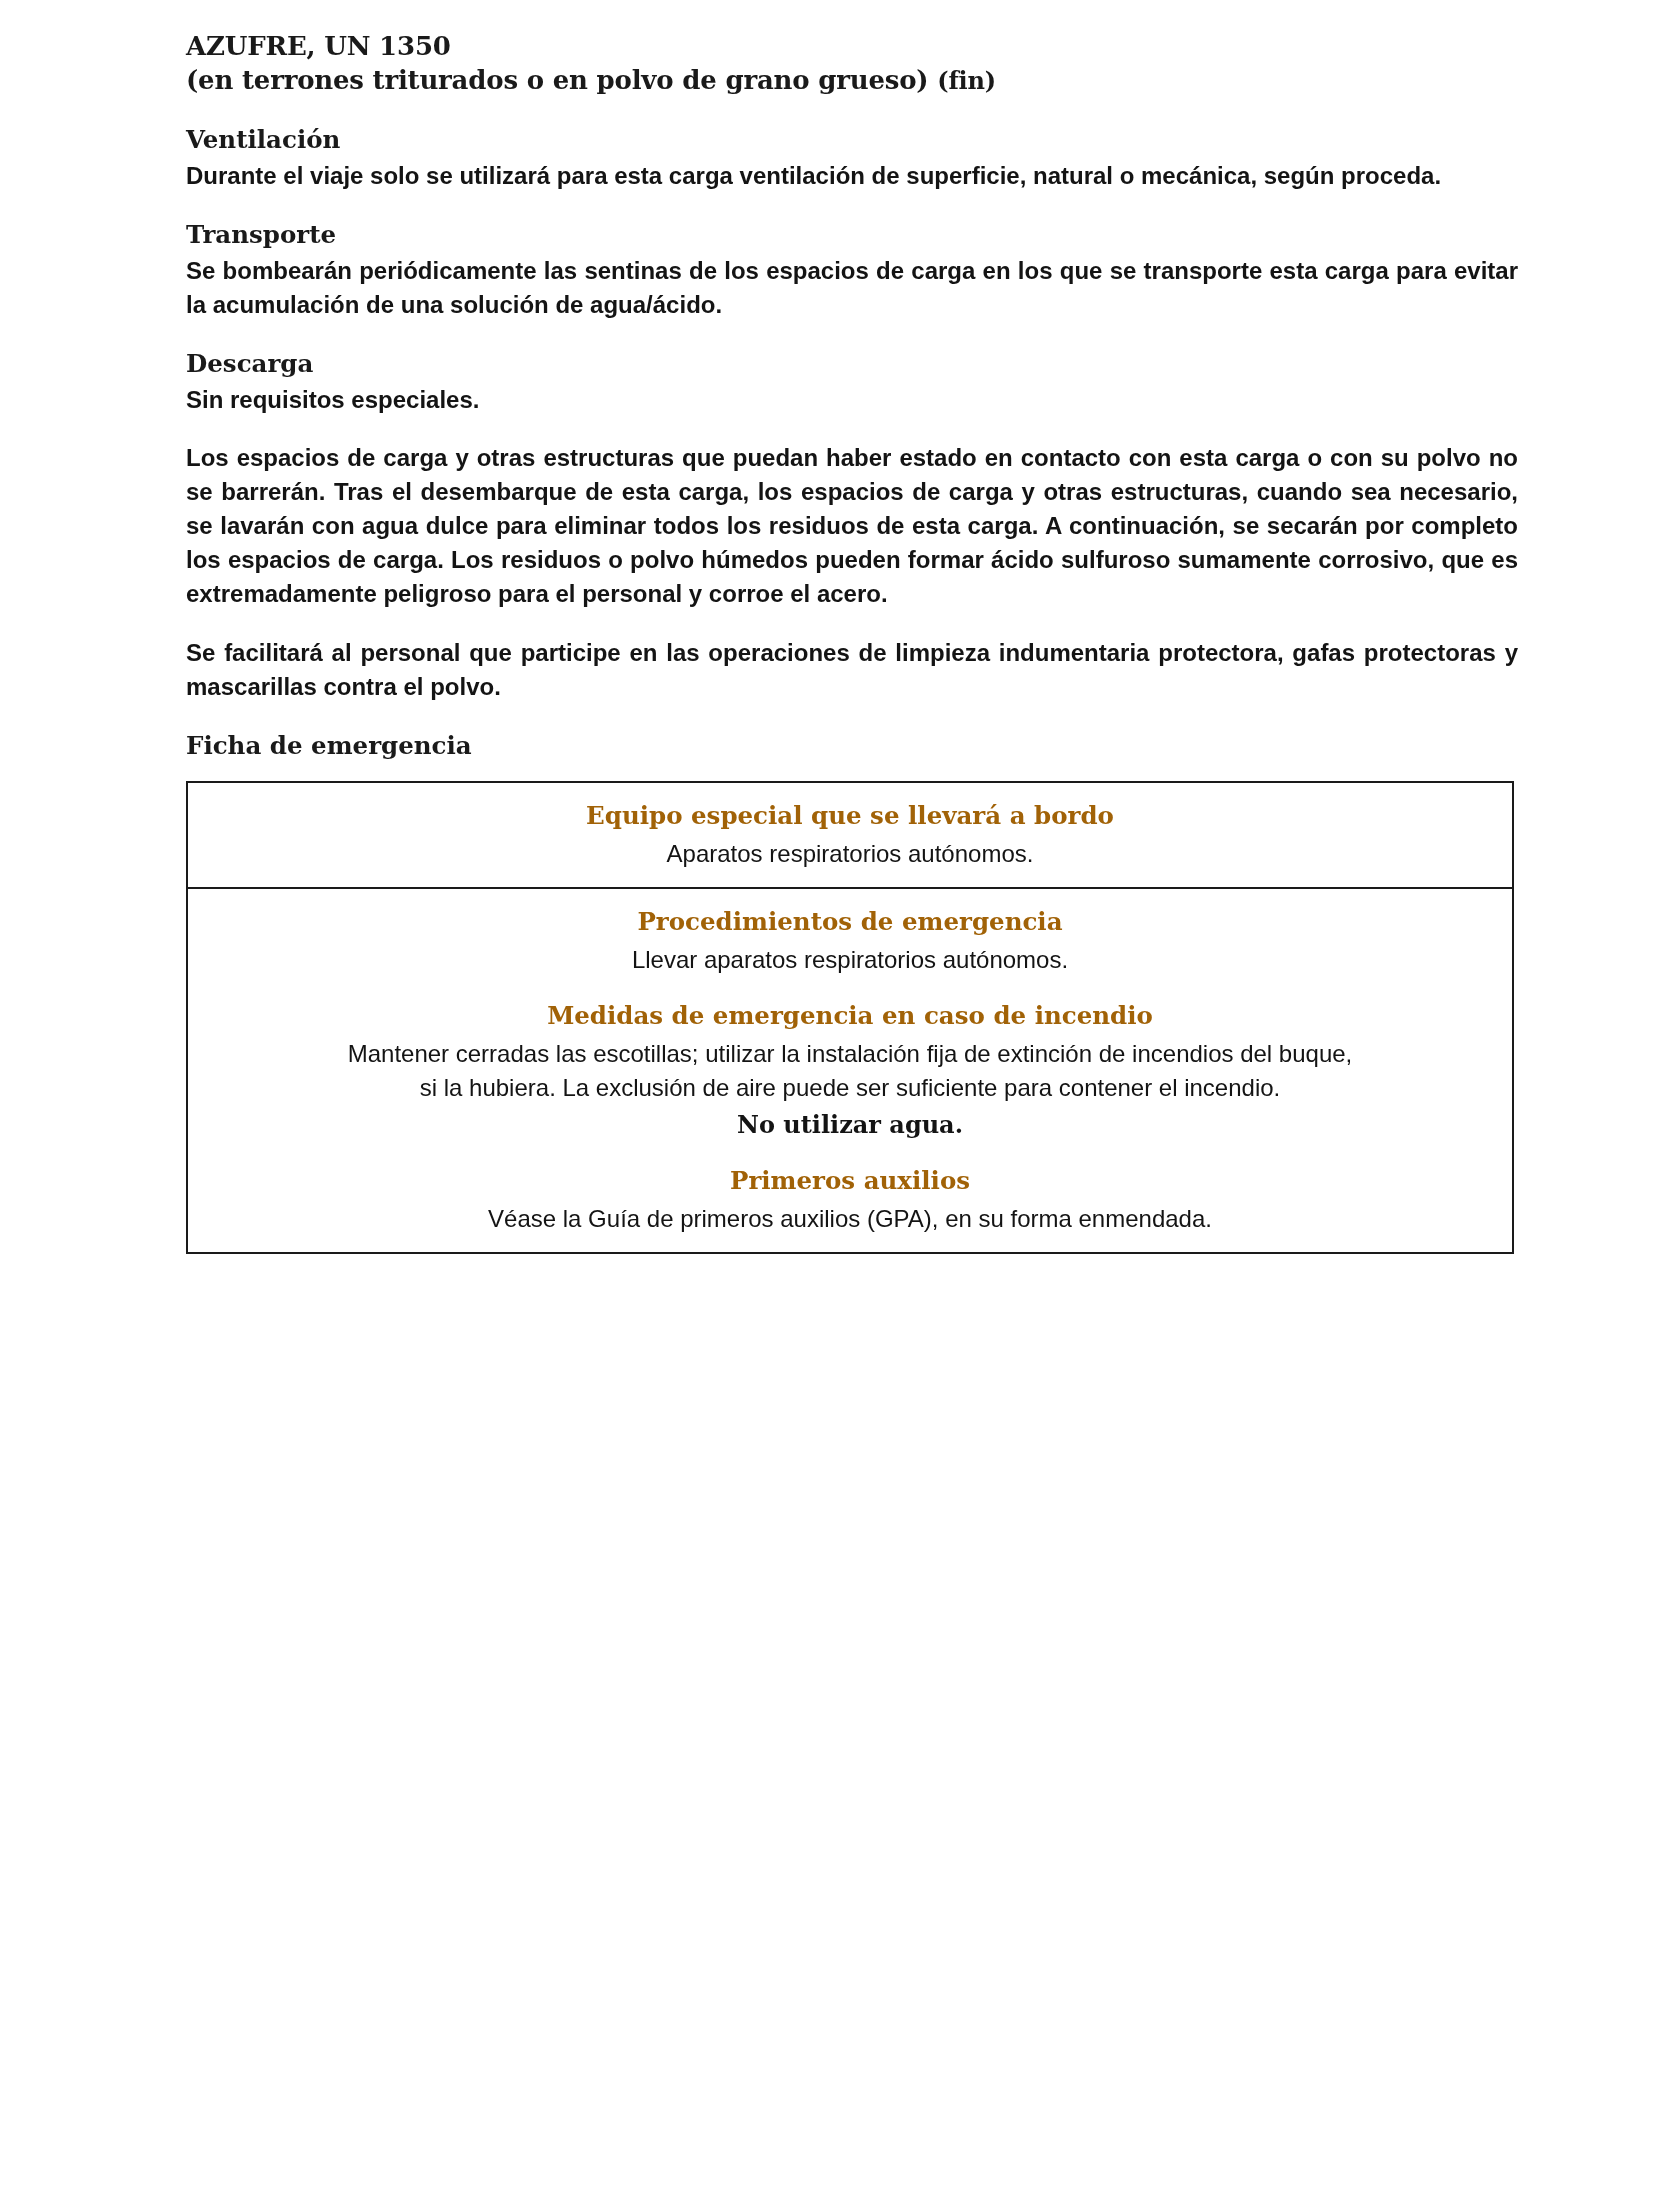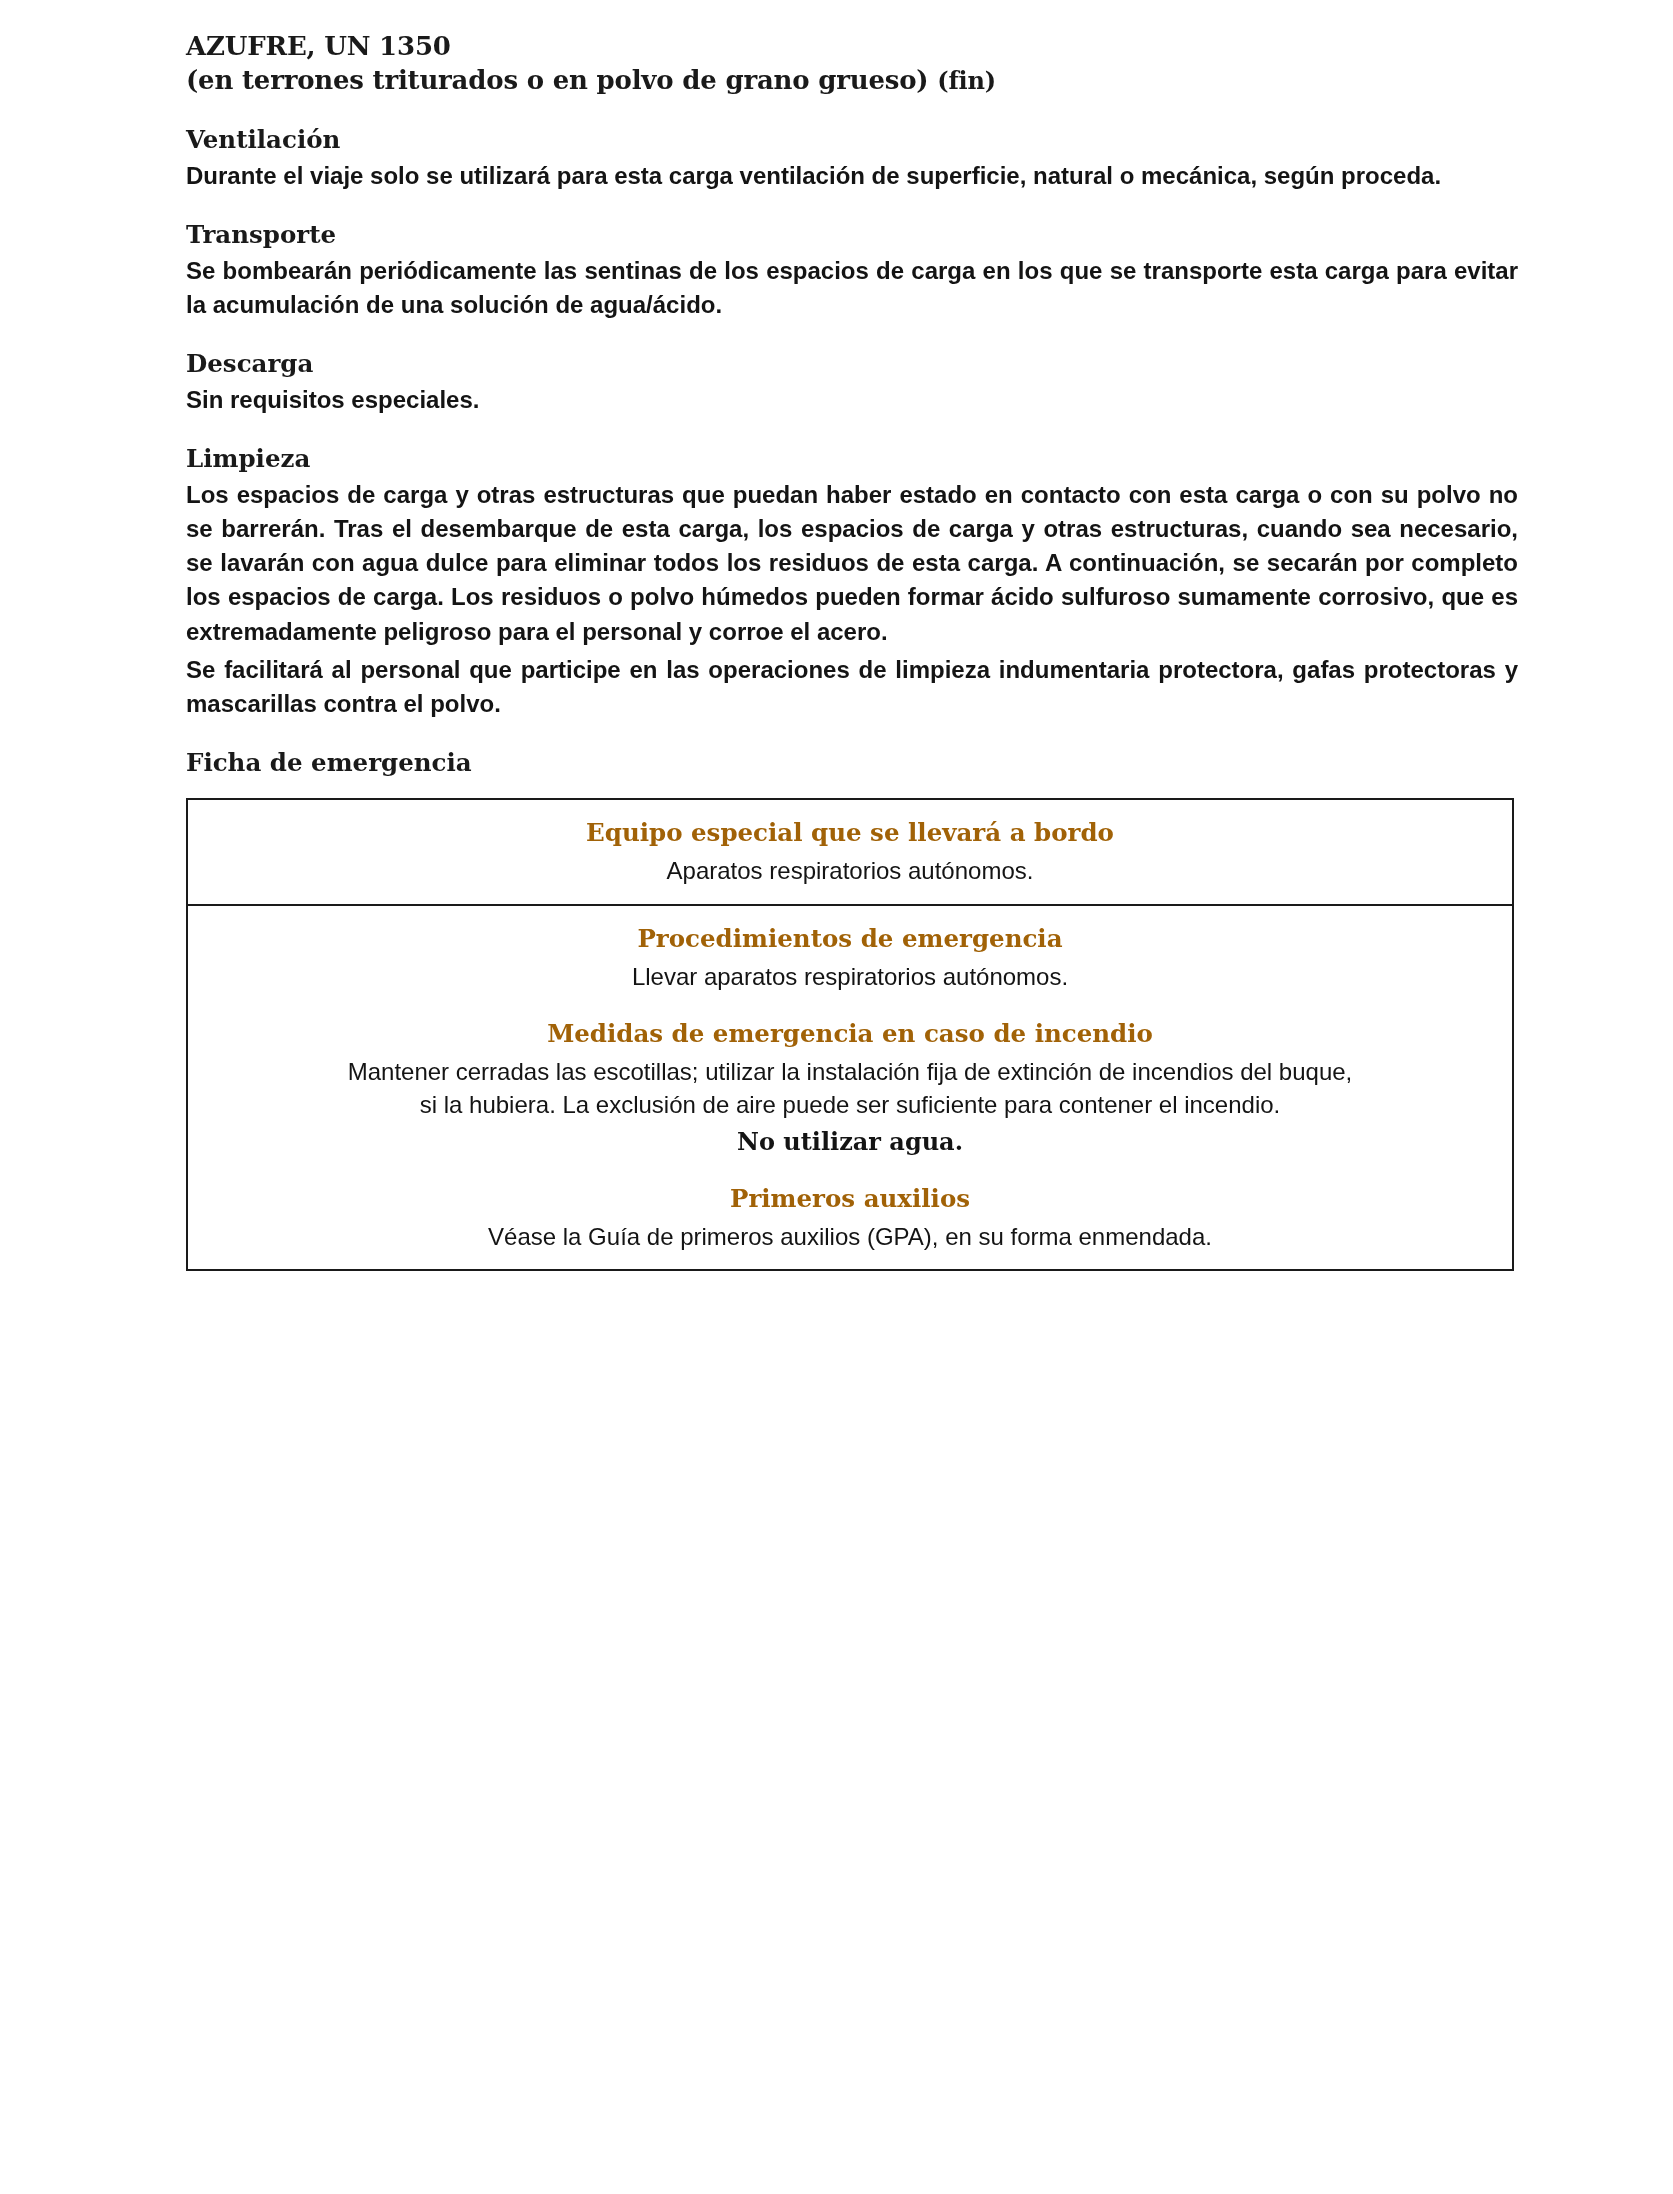--- a/index.html
+++ b/index.html
@@ -61,21 +61,21 @@
     font-size: 24px;
     line-height: 1.42;
     color: #141414;
     text-align: justify;
     text-justify: inter-word;
     margin: 0 0 0 0;
     hyphens: none;
     font-weight: bold;
   }
   .body-text + .body-text {
-    margin-top: 4px;
+    margin-top: 24px;
   }
 
   
   .emergency-table {
     margin-top: 20.6px;
     border: 2.4px solid #1a1a1a;
     box-sizing: border-box;
     width: 1328px;
   }
   .em-row {
@@ -131,21 +131,20 @@
 
   <div class="section-heading first">Ventilación</div>
   <p class="body-text">Durante el viaje solo se utilizará para esta carga ventilación de superficie, natural o mecánica, según proceda.</p>
 
   <div class="section-heading">Transporte</div>
   <p class="body-text">Se bombearán periódicamente las sentinas de los espacios de carga en los que se transporte esta carga para evitar la acumulación de una solución de agua/ácido.</p>
 
   <div class="section-heading">Descarga</div>
   <p class="body-text">Sin requisitos especiales.</p>
 
-  <div class="section-heading">Limpieza</div>
   <p class="body-text">Los espacios de carga y otras estructuras que puedan haber estado en contacto con esta carga o con su polvo no se barrerán. Tras el desembarque de esta carga, los espacios de carga y otras estructuras, cuando sea necesario, se lavarán con agua dulce para eliminar todos los residuos de esta carga. A continuación, se secarán por completo los espacios de carga. Los residuos o polvo húmedos pueden formar ácido sulfuroso sumamente corrosivo, que es extremadamente peligroso para el personal y corroe el acero.</p>
   <p class="body-text">Se facilitará al personal que participe en las operaciones de limpieza indumentaria protectora, gafas protectoras y mascarillas contra el polvo.</p>
 
   <div class="section-heading">Ficha de emergencia</div>
 
   <div class="emergency-table">
 
     <div class="em-row">
       <div class="em-block">
         <div class="em-heading">Equipo especial que se llevará a bordo</div>

